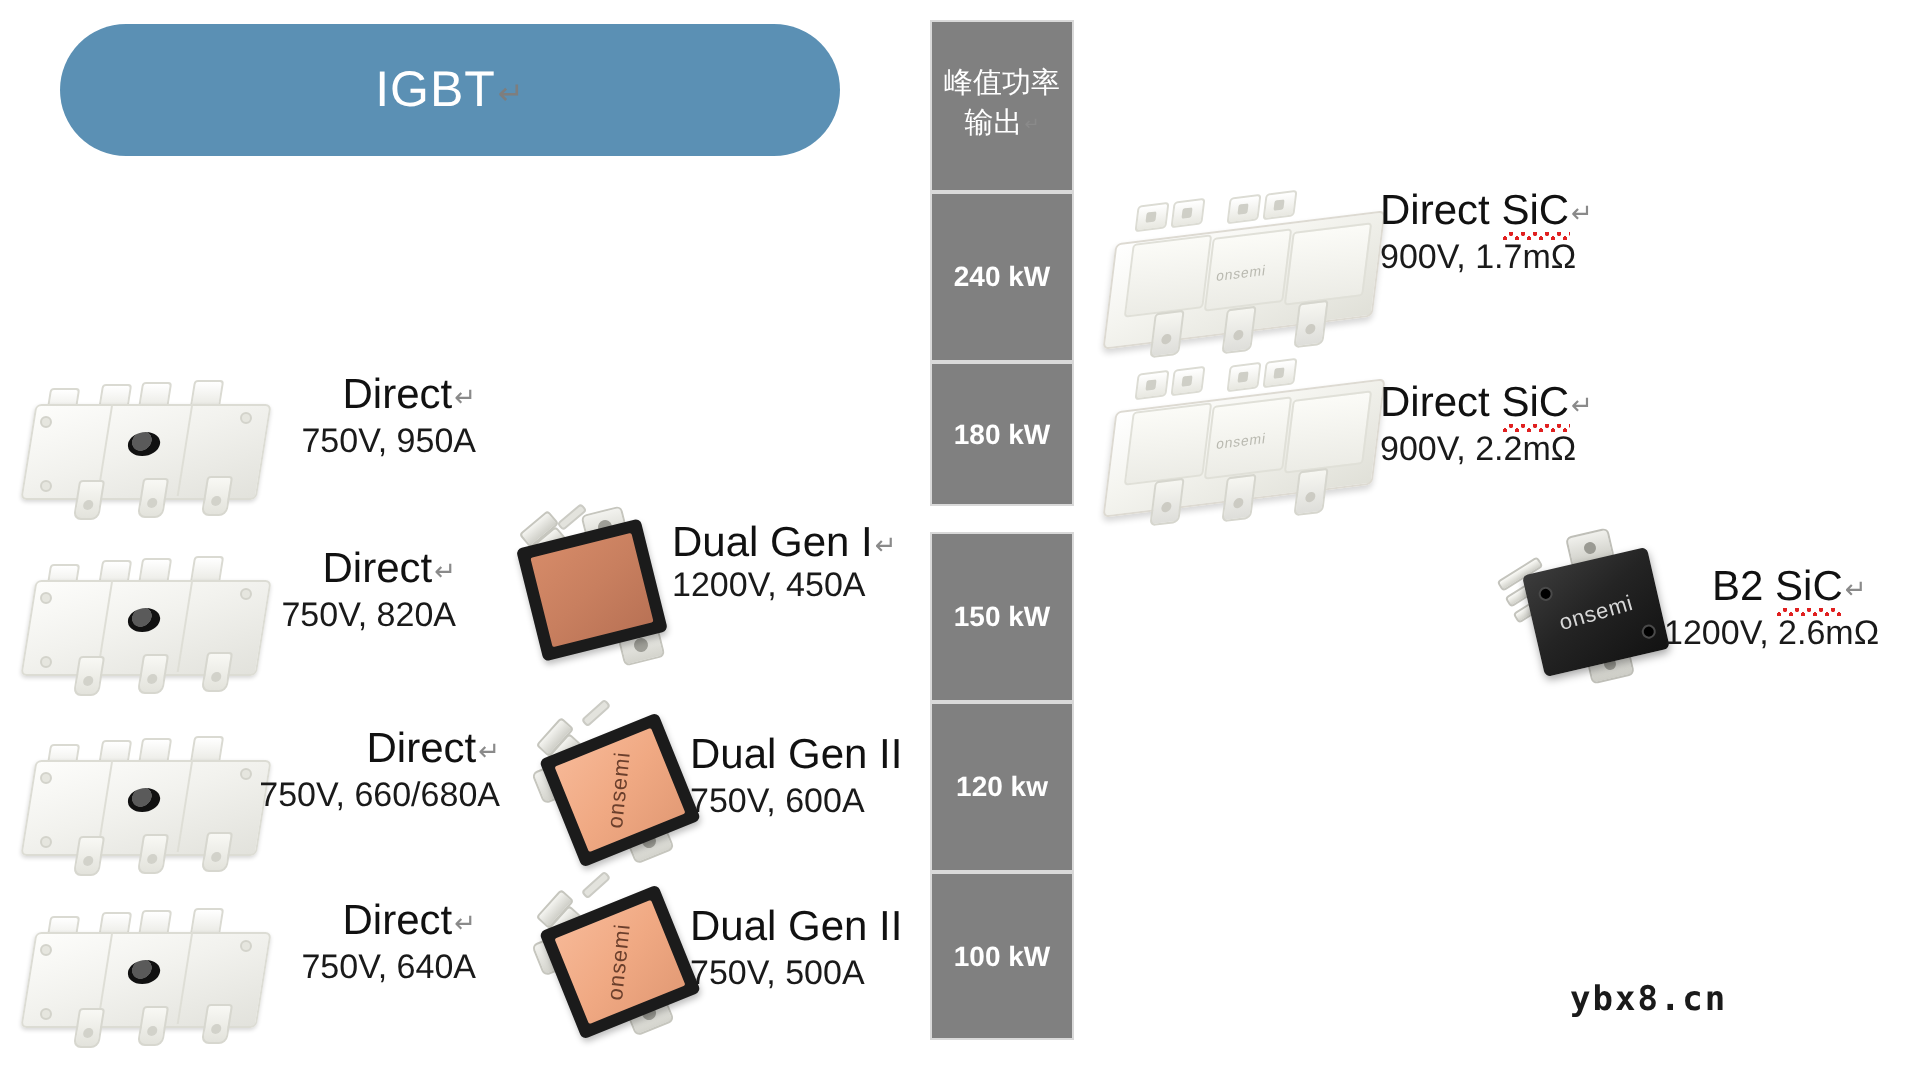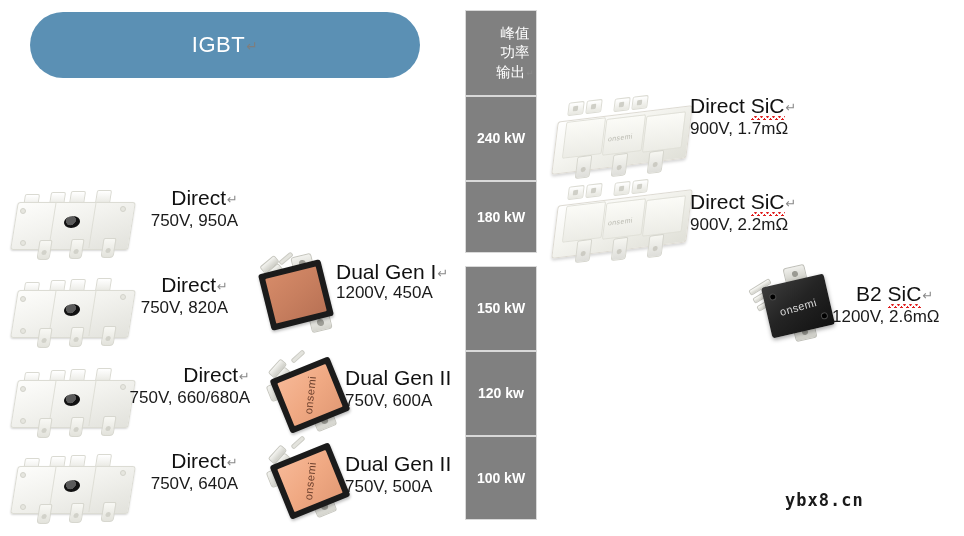--- a/index.html
+++ b/index.html
@@ -19,21 +19,21 @@
   }
 
   
   .pill {
     position: absolute;
     display: flex;
     align-items: center;
     justify-content: center;
     border-radius: 999px;
     color: #ffffff;
-    font-size: 22px;
+    font-size: 25px;
     letter-spacing: 0.5px;
     white-space: nowrap;
   }
   #pill-igbt {
     left: 30px;
     top: 12px;
     width: 390px;
     height: 66px;
     background: #5b90b4;
   }
@@ -378,21 +378,21 @@
 <body>
 
 <div id="slide">
 
   <div class="pill" id="pill-igbt">
     <span class="pill-text"><span>IGBT</span><span class="ret">↵</span></span>
   </div>
 
 
   <div id="power-col">
-    <div class="pcell" id="pcell-head" style="top:0px;height:86px;padding-left:28px;">
+    <div class="pcell" id="pcell-head" style="top:0px;height:86px;">
       <div>
         <span class="hl1">峰值功率</span>
         <span class="hl2"><span>输出</span><span class="ret">↵</span></span>
       </div>
     </div>
     <div class="pcell" style="top:86px;height:85px;">
         <span>240 kW</span>
       </div>
     <div class="pcell" style="top:171px;height:72px;">
         <span>180 kW</span>

